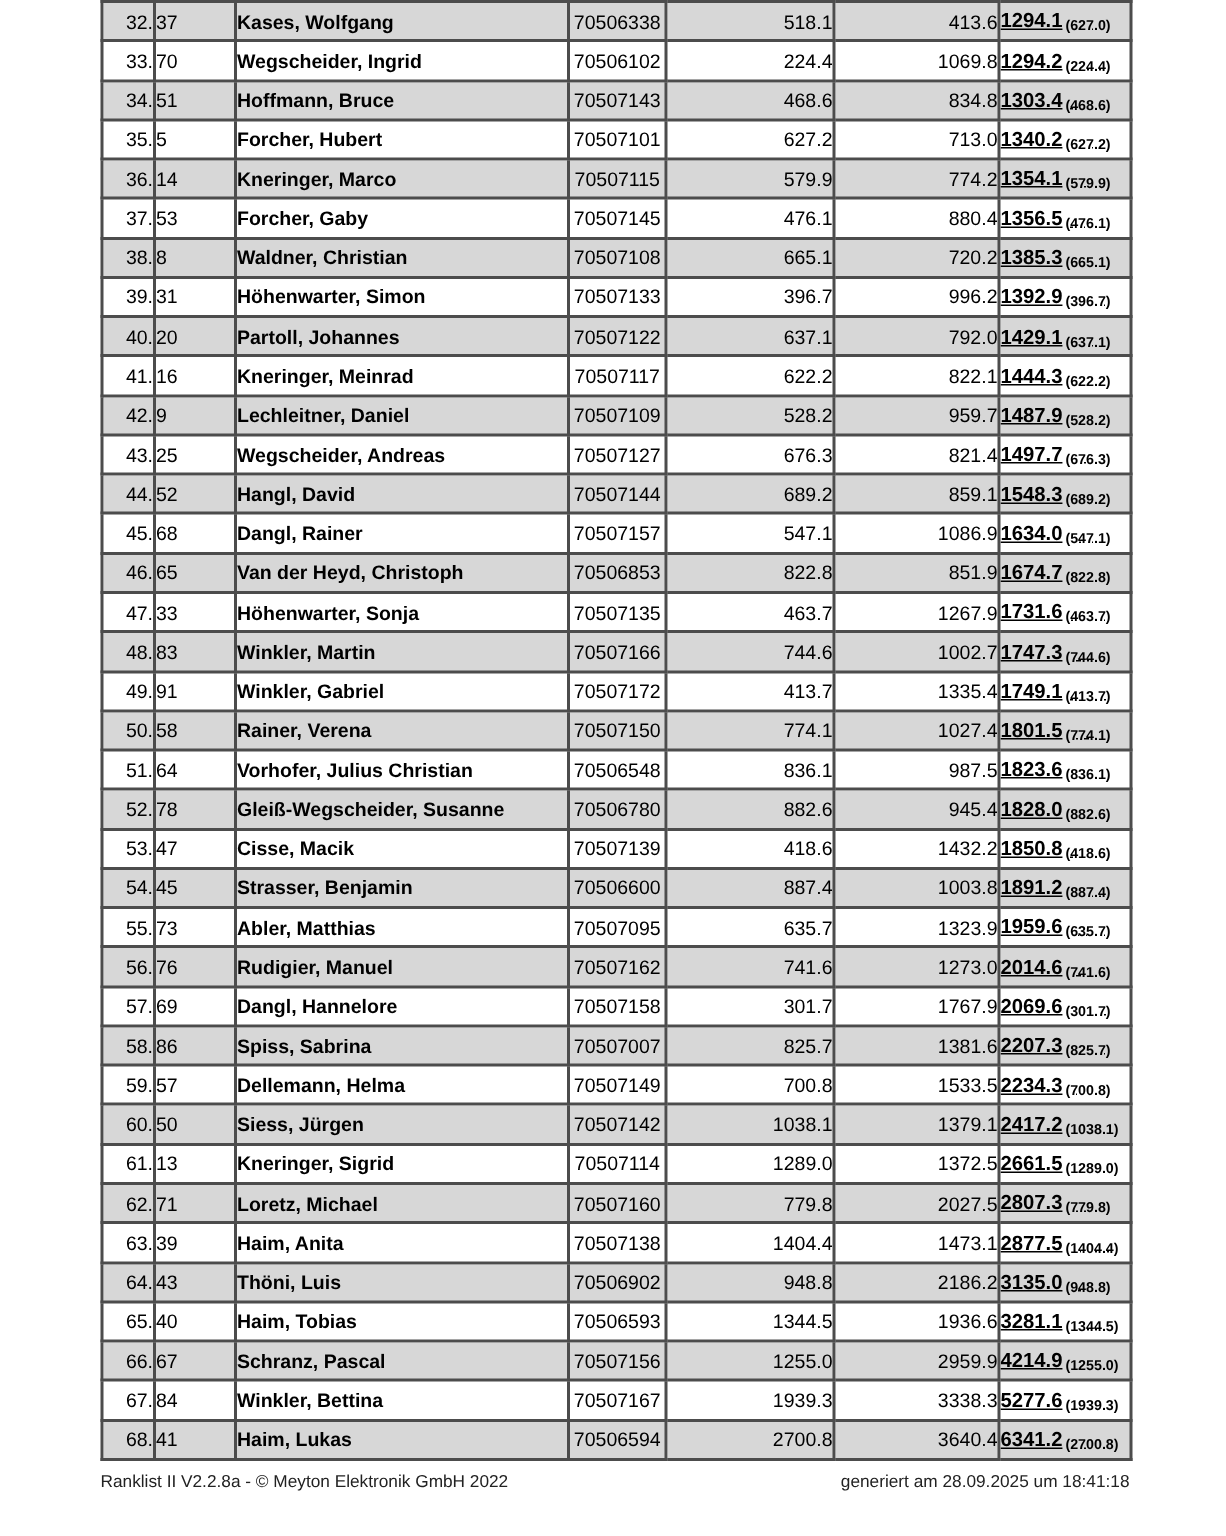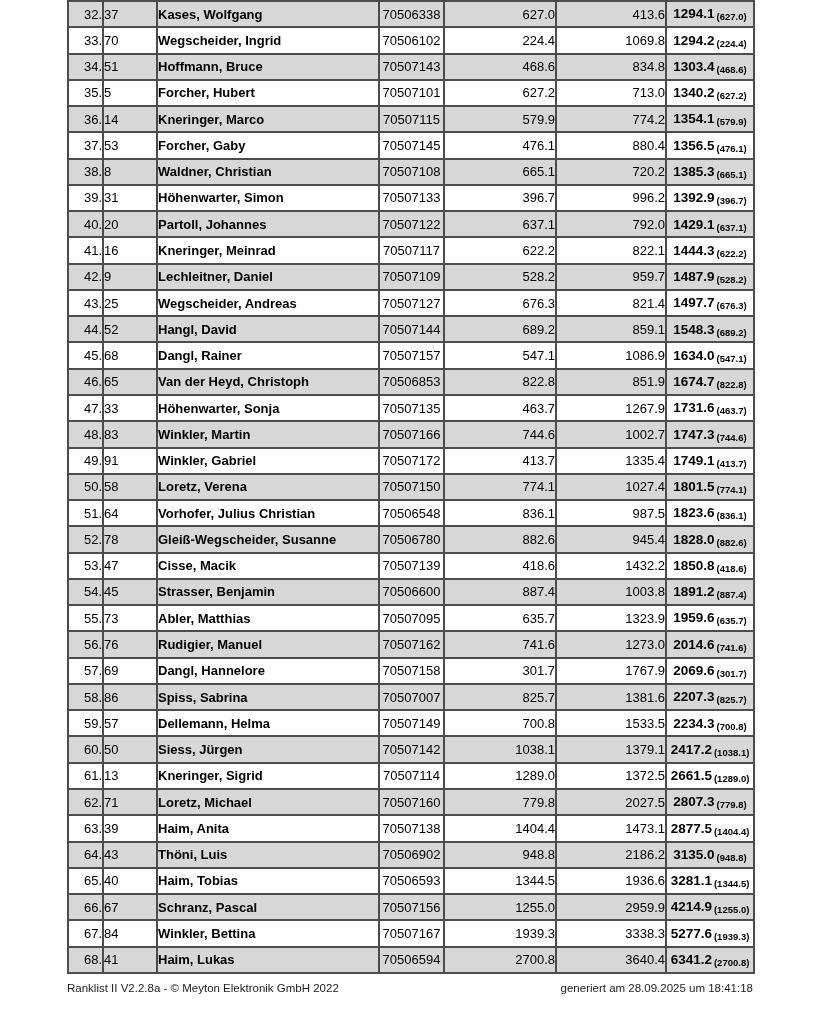--- a/index.html
+++ b/index.html
@@ -32,21 +32,21 @@
   table.ranklist tr{height:26.28px;}
   tr.alt td{background:var(--row-alt-bg,#d7d7d7);}
   tr.plain td{background:#ffffff;}
 
   td.c-rank{text-align:right;padding-right:5px;}
   td.c-bib{text-align:left;padding-right:7px;}
   td.c-name{text-align:left;padding-left:7px;font-weight:bold;}
   td.c-id{text-align:center;}
   td.c-s1{text-align:right;padding-right:9px;}
   td.c-s2{text-align:right;padding-right:9px;}
-  td.c-total{text-align:center;padding-right:5px;font-weight:bold;}
+  td.c-total{text-align:left;padding-right:5px;font-weight:bold;text-decoration:underline;}
   td.c-total .tot{font-size:13.5px;font-weight:bold;}
   td.c-total .sub{font-size:9.5px;font-weight:bold;position:relative;top:2px;margin-left:2px;}
 
   .footer{
     position:absolute;
     left:67px;top:982px;
     width:686px;
     display:flex;
     justify-content:space-between;
     font-size:11.5px;
@@ -68,21 +68,21 @@
       <col style="width:112px">
       <col style="width:110px">
       <col style="width:88px">
     </colgroup>
     <tbody id="ranklist-body">
         <tr class="alt">
       <td class="c-rank">32.</td>
       <td class="c-bib">37</td>
       <td class="c-name">Kases, Wolfgang</td>
       <td class="c-id">70506338</td>
-      <td class="c-s1">627.0</td>
+      <td class="c-s1">518.1</td>
       <td class="c-s2">413.6</td>
       <td class="c-total"><span class="tot">1294.1</span><span class="sub">(627.0)</span></td>
     </tr>
         <tr class="plain">
       <td class="c-rank">33.</td>
       <td class="c-bib">70</td>
       <td class="c-name">Wegscheider, Ingrid</td>
       <td class="c-id">70506102</td>
       <td class="c-s1">224.4</td>
       <td class="c-s2">1069.8</td>
@@ -228,21 +228,21 @@
       <td class="c-bib">91</td>
       <td class="c-name">Winkler, Gabriel</td>
       <td class="c-id">70507172</td>
       <td class="c-s1">413.7</td>
       <td class="c-s2">1335.4</td>
       <td class="c-total"><span class="tot">1749.1</span><span class="sub">(413.7)</span></td>
     </tr>
         <tr class="alt">
       <td class="c-rank">50.</td>
       <td class="c-bib">58</td>
-      <td class="c-name">Loretz, Verena</td>
+      <td class="c-name">Rainer, Verena</td>
       <td class="c-id">70507150</td>
       <td class="c-s1">774.1</td>
       <td class="c-s2">1027.4</td>
       <td class="c-total"><span class="tot">1801.5</span><span class="sub">(774.1)</span></td>
     </tr>
         <tr class="plain">
       <td class="c-rank">51.</td>
       <td class="c-bib">64</td>
       <td class="c-name">Vorhofer, Julius Christian</td>
       <td class="c-id">70506548</td>

